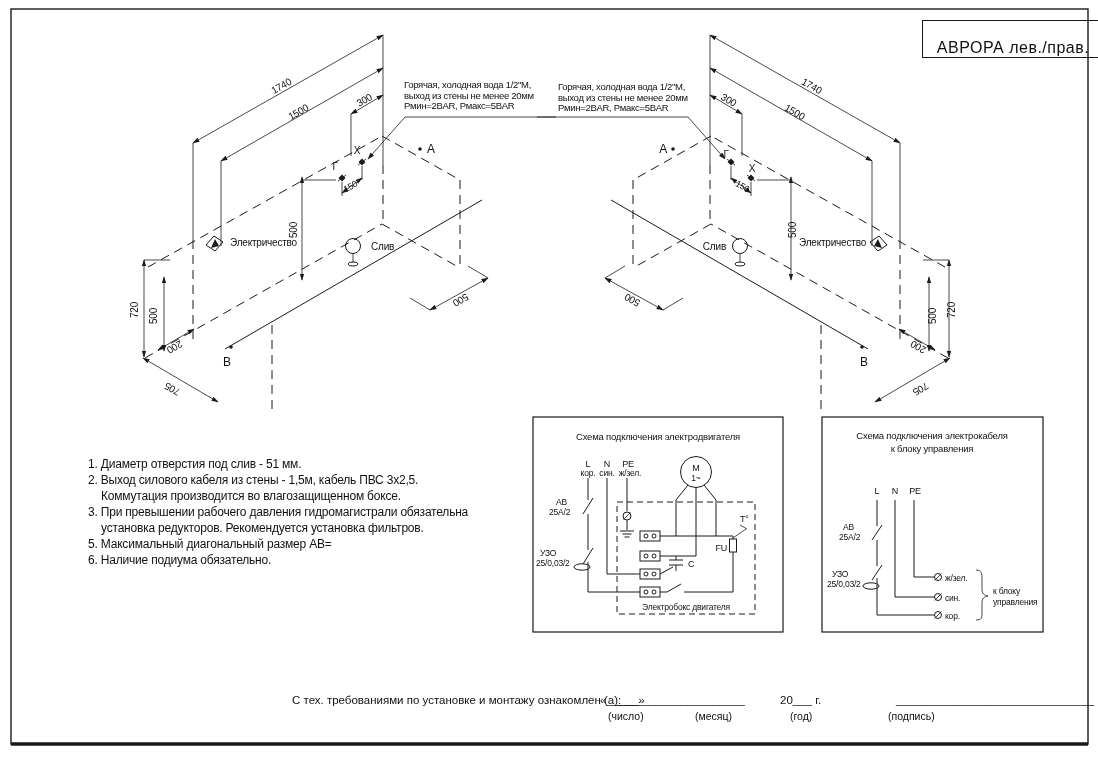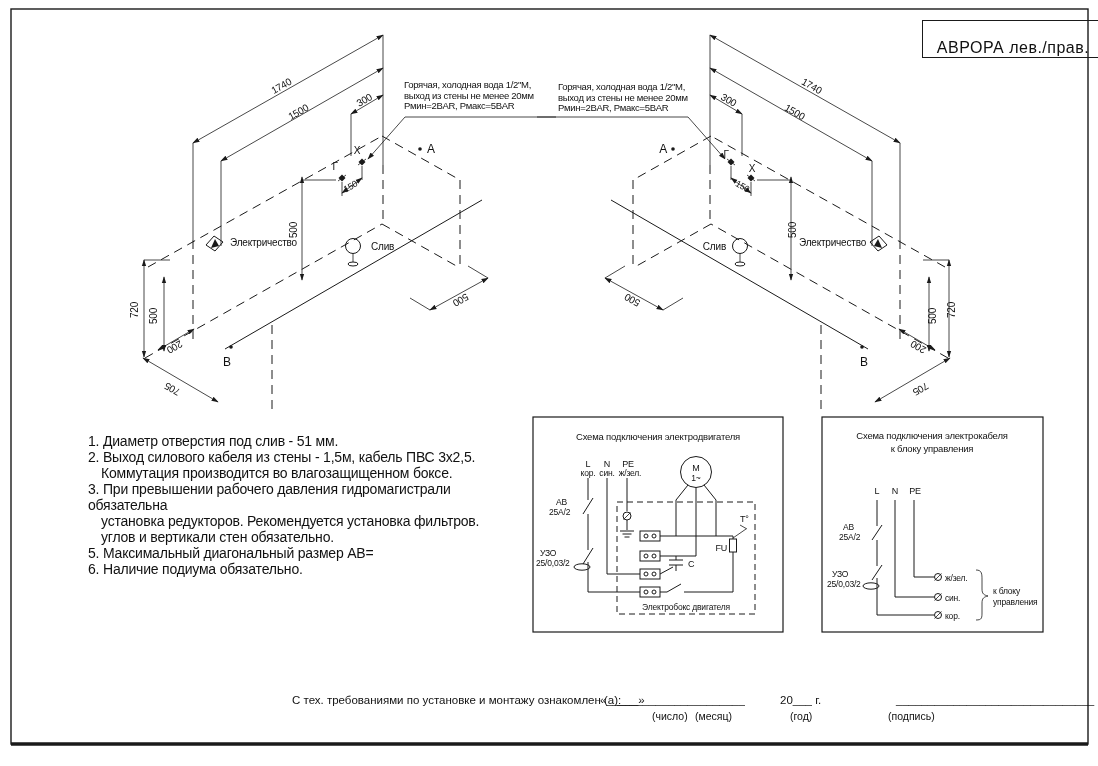--- a/index.html
+++ b/index.html
@@ -12,21 +12,21 @@
   .lines path,.lines line,.lines rect,.lines circle,.lines ellipse,.lines polyline{stroke:#1a1a1a;fill:none;stroke-width:1;}
   .lines .thin{stroke-width:0.8;}
   .lines .dim{stroke-width:0.8;marker-start:url(#ah);marker-end:url(#ah);}
   .lines .lead{stroke-width:0.8;marker-end:url(#ah);}
   .lines .dash{stroke-dasharray:9 6;}
   .lines .dashb{stroke-dasharray:6 4;stroke-width:1;}
   .lines .fillb{fill:#1a1a1a;stroke:none;}
   .titlebox{position:absolute;left:922px;top:20px;width:180px;height:36px;border:1.3px solid #1a1a1a;
             display:flex;align-items:flex-end;justify-content:center;font-size:16px;letter-spacing:0.5px;}
   .callout{position:absolute;width:170px;font-size:9.5px;line-height:10.5px;letter-spacing:-0.3px;}
-  .notes{position:absolute;left:88px;top:433px;width:410px;font-size:14px;line-height:16px;letter-spacing:-0.2px;}
+  .notes{position:absolute;left:88px;top:456px;width:410px;font-size:12px;line-height:16px;letter-spacing:-0.2px;}
   .notes .cont{padding-left:13px;}
   .sig{position:absolute;top:694px;left:0;width:896px;height:40px;font-size:11.5px;}
   .sig span{position:absolute;white-space:pre;}
   .sig .lbl{top:16px;font-size:10.5px;}
 </style>
 </head>
 <body>
 
 <div class="page">
 
@@ -262,30 +262,29 @@
   <div>выход из стены не менее 20мм</div>
   <div>Рмин=2BAR, Рмакс=5BAR</div>
 </div>
 
 <div class="notes">
   <div>1. Диаметр отверстия под слив  - 51 мм.</div>
   <div>2. Выход силового кабеля из стены - 1,5м, кабель ПВС 3х2,5.</div>
   <div class="cont">Коммутация производится во влагозащищенном боксе.</div>
   <div>3. При превышении рабочего давления гидромагистрали обязательна</div>
   <div class="cont">установка редукторов. Рекомендуется установка фильтров.</div>
-  <div class="cont">углов и вертикали стен обязательно.</div>
   <div>5. Максимальный диагональный размер АВ=</div>
   <div>6. Наличие подиума обязательно.</div>
 </div>
 
 <div class="sig">
   <span style="left:292px;top:0;">С тех. требованиями по установке и монтажу ознакомлен (а):</span>
   <span style="left:600px;top:0;text-align:center;">«_____»</span>
   <span style="left:617px;top:0;">____________________</span>
   <span style="left:780px;top:0;">20___ г.</span>
   <span style="left:852px;top:0;margin-left:44px;">_______________________________</span>
-  <span class="lbl" style="left:608px;margin-left:44px;">(число)</span>
+  <span class="lbl" style="left:608px;">(число)</span>
   <span class="lbl" style="left:695px;text-align:right;">(месяц)</span>
   <span class="lbl" style="left:790px;">(год)</span>
   <span class="lbl" style="left:888px;text-align:center;">(подпись)</span>
 </div>
 
 </div>
 
 </body></html>

